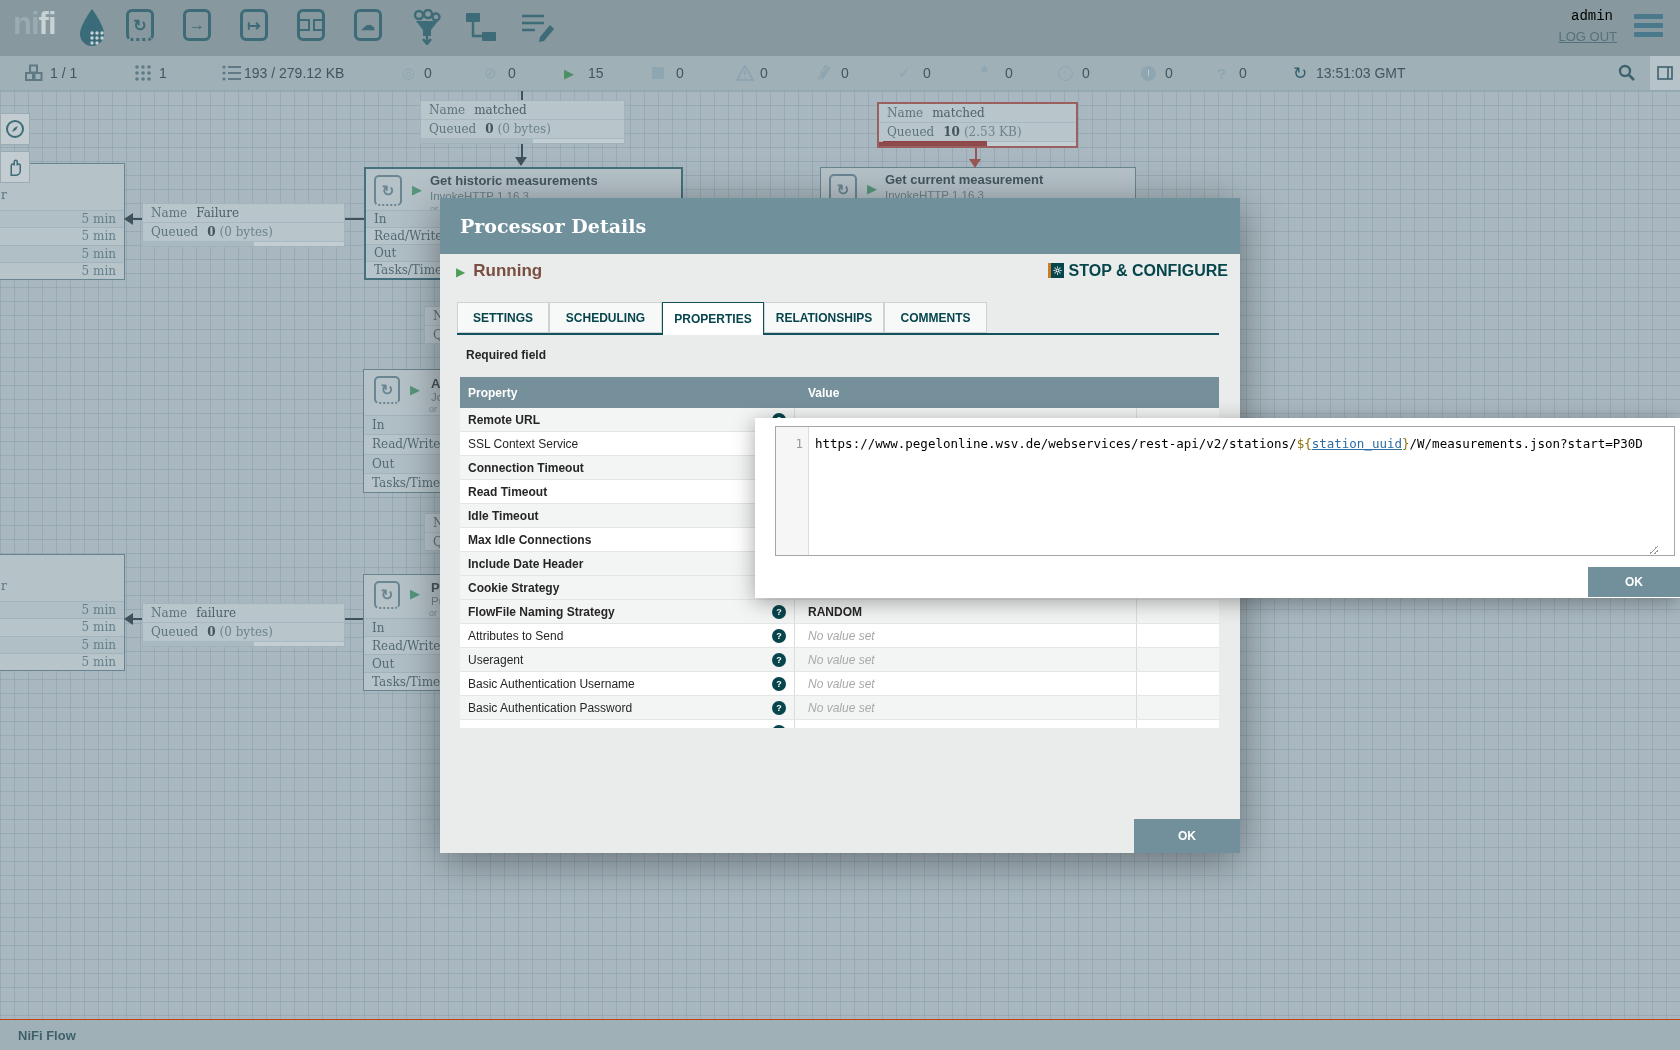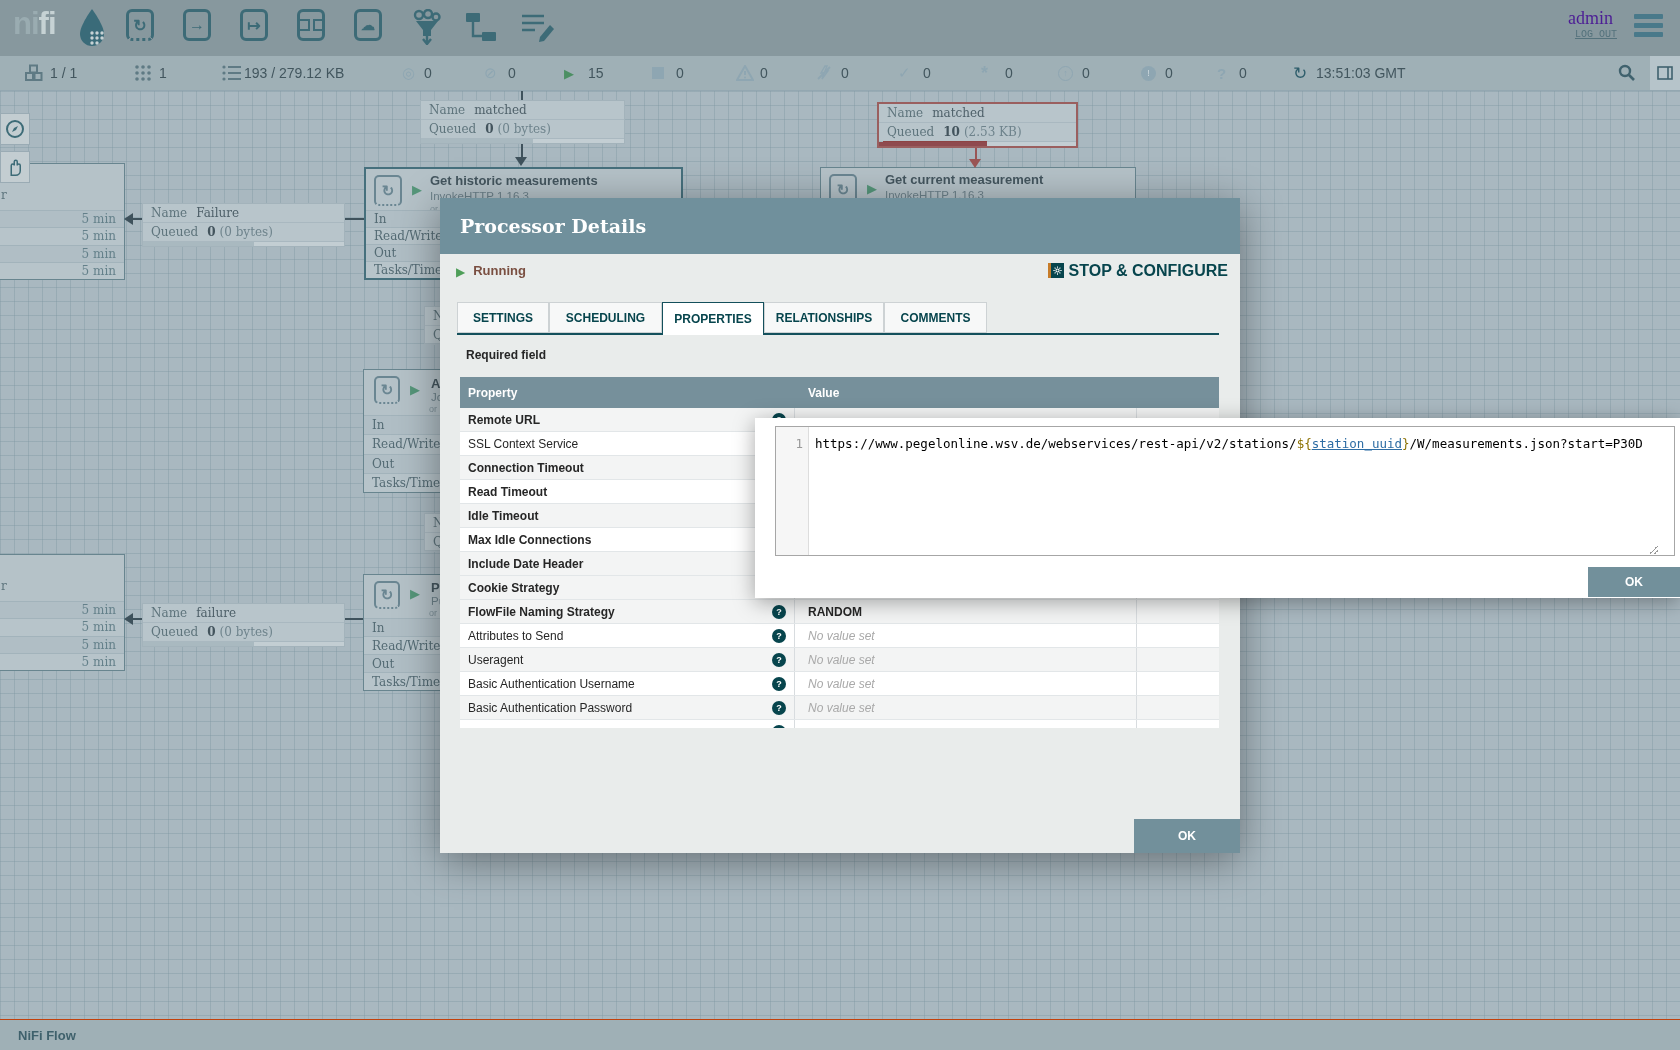--- a/index.html
+++ b/index.html
@@ -9,22 +9,22 @@
   
   #toolbar{position:absolute;left:0;top:0;right:0;height:56px;background:#87989e;z-index:5}
   #logo{position:absolute;left:13px;top:6px;font-weight:bold;font-size:31px;letter-spacing:-1px}
   #logo .ni{color:#9aacb1}#logo .fi{color:#c6d2d4}
   #logo svg{position:absolute;left:62px;top:0px}
   .tbicon{position:absolute;top:9px;color:#3d6b77}
   .boxicon{width:28px;height:32px;border:3px solid #3d6b77;border-radius:6px;display:flex;
            align-items:center;justify-content:center;font-size:16px;font-weight:bold;box-sizing:border-box}
   .boxicon.perf{border-bottom-style:dotted}
   .sq2{display:flex;gap:3px}.sq2 i{width:8px;height:8px;border:2px solid #3d6b77;display:block}
-  #user-name{position:absolute;right:67px;top:8px;font-family:Liberation Serif, serif;font-size:18px;color:#4c1d95}
-  #logout{position:absolute;right:63px;top:29px;font-family:Liberation Mono, monospace;font-size:10px;
+  #user-name{position:absolute;right:67px;top:8px;font-family:Liberation Mono, monospace;font-size:14px;color:#000000}
+  #logout{position:absolute;right:63px;top:29px;font-family:Liberation Sans, sans-serif;font-size:13px;
           color:#54727c;text-decoration:underline;cursor:pointer}
   #burger{position:absolute;right:17px;top:14px;cursor:pointer}
   #burger div{width:29px;height:5px;background:#49798a;border-radius:1px;margin-bottom:4px}
 
   
   #statusbar{position:absolute;left:0;top:56px;right:0;height:34px;background:#9fb0b6;z-index:5}
   .sit{position:absolute;top:0;height:34px;display:flex;align-items:center;color:#8ea6b2;font-size:15px}
   .sit.dark{color:#5f7a84}
   .snum{position:absolute;top:0;height:34px;display:flex;align-items:center;color:#42565e;font-size:14px}
   .green{color:#4c8f63}
@@ -85,21 +85,21 @@
   .navbtn{position:absolute;left:0;width:30px;height:32px;background:#c3cdd1;border:1px solid #9aabb4;
           box-sizing:border-box;display:flex;align-items:center;justify-content:center;cursor:pointer;z-index:2}
 
   
   #dialog{position:absolute;left:440px;top:198px;width:800px;height:655px;background:#e9eceb;
           box-shadow:0 8px 40px rgba(0,0,0,.40);z-index:100}
   .dhead{height:56px;background:#70909c;display:flex;align-items:center}
   .dhead span{margin-left:20px;color:#fff;font-family:"DejaVu Serif",serif;font-weight:bold;font-size:19px}
   .dstatus{height:33px;display:flex;align-items:center;padding:0 12px 0 16px}
   .runplay::before{content:"▶";color:#4e9e58;font-size:12px}
-  .runtext{margin-left:8px;font-weight:bold;font-size:13px;color:#7a4f41}
+  .runtext{margin-left:8px;font-weight:bold;font-size:17px;color:#7a4f41}
   .dspacer{flex:1}
   .stopcfg{display:flex;align-items:center;font-weight:bold;font-size:16px;color:#07454d;cursor:pointer}
   .gicon{width:13px;height:15px;background:#07454d;border-left:3px solid #c77c29;margin-right:5px;
          display:flex;align-items:center;justify-content:center}
   .tabs{position:absolute;top:104px;left:17px;width:762px;height:34px}
   .tabline{position:absolute;top:31px;left:0;right:0;height:2px;background:#14505c}
   .tab{position:absolute;top:0;height:31px;box-sizing:border-box;border:1px solid #cdd2d4;background:#f7f8f8;
        color:#07454d;font-weight:bold;font-size:12px;display:flex;align-items:center;justify-content:center;
        cursor:pointer;z-index:1}
   .tab.sel{height:33px;background:#fff;border:1px solid #14505c;border-bottom:none;z-index:2}

